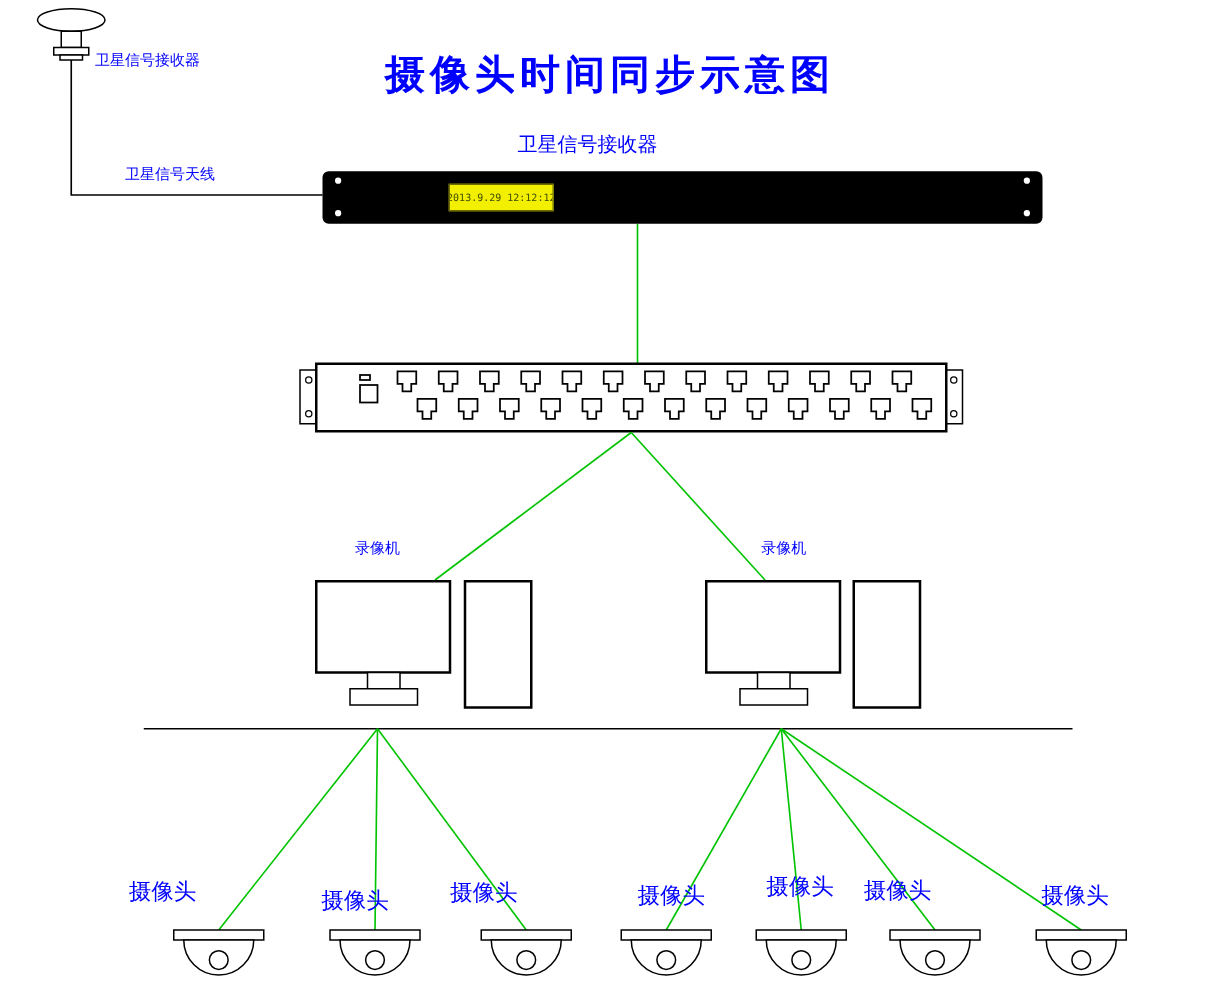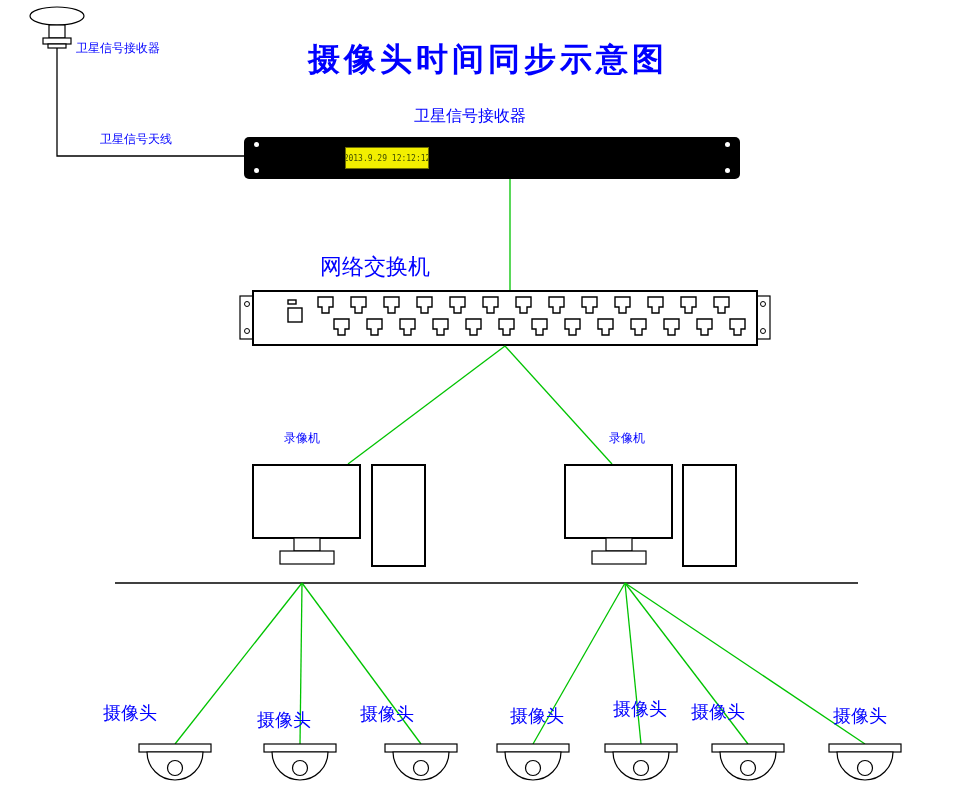--- a/index.html
+++ b/index.html
@@ -36,23 +36,23 @@
     z-index: 3;
   }
 
   .switch-lbl { font-size: 22px; }
   .clock-lbl  { font-size: 16px; }
   .cam-lbl    { font-size: 18px; }
 
   
   .clock-device {
     position: absolute;
-    left: 244px;
+    left: 258px;
     top: 137px;
-    width: 496px;
+    width: 576px;
     height: 42px;
     background: #000000;
     border-radius: 5px;
     z-index: 2;
   }
   .screw {
     position: absolute;
     width: 5px;
     height: 5px;
     border-radius: 50%;
@@ -230,21 +230,20 @@
   </div>
 
   <div class="title">摄像头时间同步示意图</div>
 
   <div class="lbl" style="left:76px; top:40px;">卫星信号接收器</div>
 
   <div class="lbl" style="left:100px; top:131px;">卫星信号天线</div>
 
   <div class="lbl clock-lbl" style="left:414px; top:106px;">卫星信号接收器</div>
 
-  <div class="lbl switch-lbl" style="left:320px; top:252px;">网络交换机</div>
 
   <div class="lbl" style="left:284px; top:430px;">录像机</div>
 
   <div class="lbl" style="left:609px; top:430px;">录像机</div>
 
   <div id="camera-labels">
       <div class="lbl cam-lbl" style="left: 103px; top: 701px;">摄像头</div>
       <div class="lbl cam-lbl" style="left: 257px; top: 708px;">摄像头</div>
       <div class="lbl cam-lbl" style="left: 360px; top: 702px;">摄像头</div>
       <div class="lbl cam-lbl" style="left: 510px; top: 704px;">摄像头</div>

